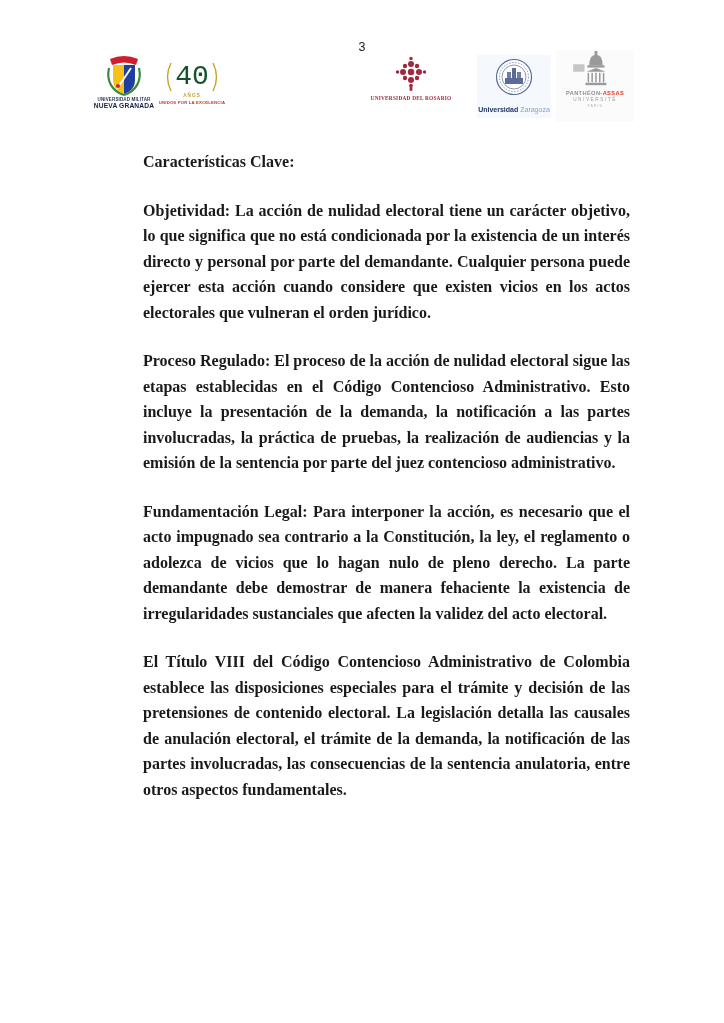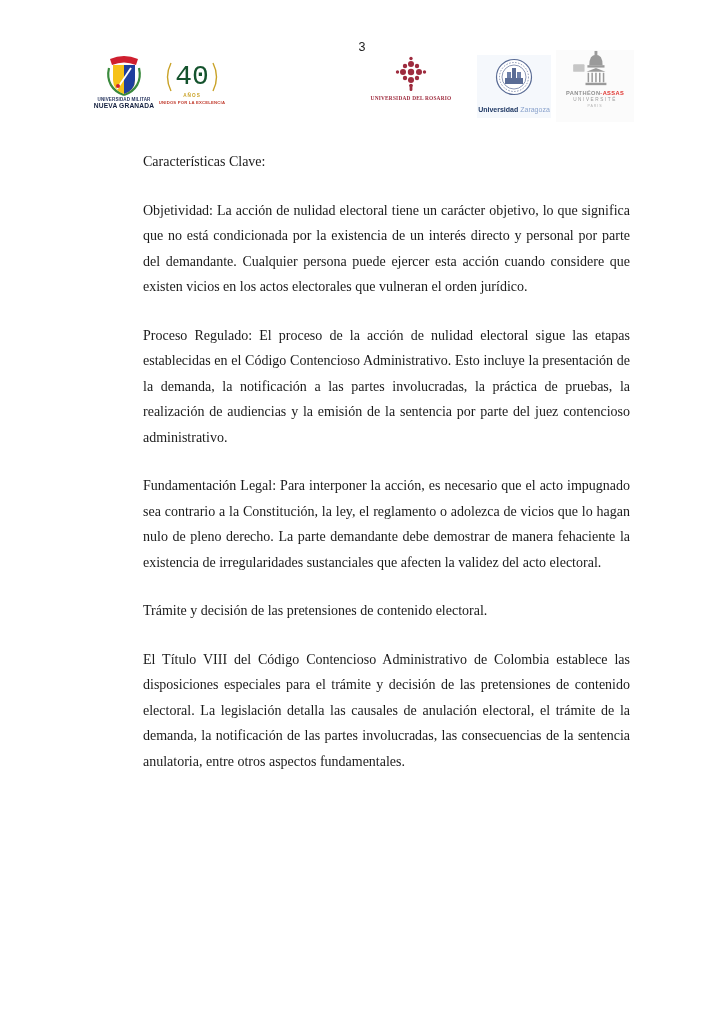--- a/index.html
+++ b/index.html
@@ -46,22 +46,22 @@
   
   .assas { left:556px; top:50px; width:78px; height:72px; background:#fbfbfb; }
   .assas-l1 { top:40px; --s:.60; font-family:"Liberation Sans",sans-serif; font-size:9.5px; font-weight:700; letter-spacing:.6px; }
   .ag { color:#8f8f8f; } .ar { color:#e0342f; }
   .assas-l2 { top:47px; --s:.52; font-family:"Liberation Sans",sans-serif; font-size:9px; color:#9a9a9a; letter-spacing:3px; }
   .assas-l3 { top:54px; --s:.45; font-family:"Liberation Sans",sans-serif; font-size:8px; color:#b5b5b5; letter-spacing:2px; }
 
   
   .body-text {
     position:absolute; left:143px; top:149px; width:487px;
-    font-size:14px; line-height:25.5px; color:#1a1a1a;
-    text-align:justify; text-align-last:left;
+    font-size:16px; line-height:25.5px; color:#1a1a1a;
+    text-align:justify; text-align-last:left;font-weight:bold;
   }
   .body-text p { margin:0 0 23px 0; }
   .body-text .heading { text-align:left; }
 </style>
 </head>
 <body>
 
 <div class="sheet">
 
   <div class="page-number">3</div>
@@ -144,17 +144,16 @@
     <div class="cap assas-l1"><span class="ag">PANTHÉON</span><span class="ar">-ASSAS</span></div>
     <div class="cap assas-l2">UNIVERSITÉ</div>
     <div class="cap assas-l3">PARIS</div>
   </div>
 
   <div class="body-text">
     <p class="heading">Características Clave:</p>
     <p>Objetividad: La acción de nulidad electoral tiene un carácter objetivo, lo que significa que no está condicionada por la existencia de un interés directo y personal por parte del demandante. Cualquier persona puede ejercer esta acción cuando considere que existen vicios en los actos electorales que vulneran el orden jurídico.</p>
     <p>Proceso Regulado: El proceso de la acción de nulidad electoral sigue las etapas establecidas en el Código Contencioso Administrativo. Esto incluye la presentación de la demanda, la notificación a las partes involucradas, la práctica de pruebas, la realización de audiencias y la emisión de la sentencia por parte del juez contencioso administrativo.</p>
     <p>Fundamentación Legal: Para interponer la acción, es necesario que el acto impugnado sea contrario a la Constitución, la ley, el reglamento o adolezca de vicios que lo hagan nulo de pleno derecho. La parte demandante debe demostrar de manera fehaciente la existencia de irregularidades sustanciales que afecten la validez del acto electoral.</p>
-    <p>Trámite y decisión de las pretensiones de contenido electoral.</p>
     <p>El Título VIII del Código Contencioso Administrativo de Colombia establece las disposiciones especiales para el trámite y decisión de las pretensiones de contenido electoral. La legislación detalla las causales de anulación electoral, el trámite de la demanda, la notificación de las partes involucradas, las consecuencias de la sentencia anulatoria, entre otros aspectos fundamentales.</p>
   </div>
 
 </div>
 
 </body></html>

